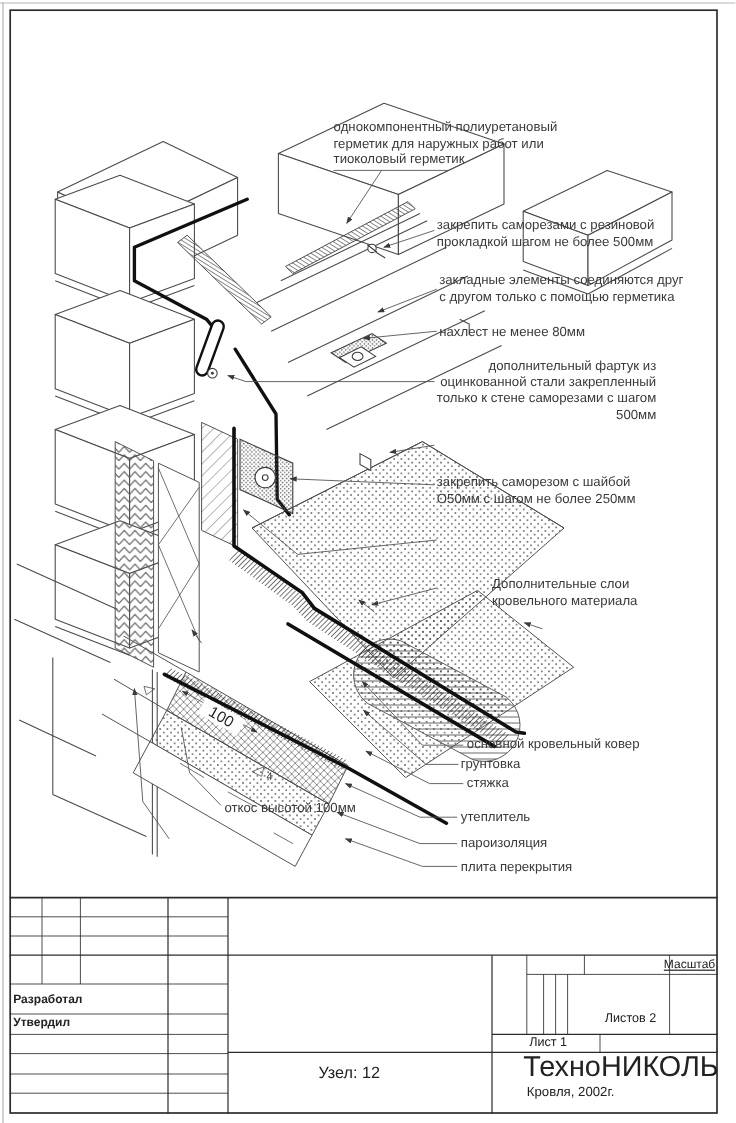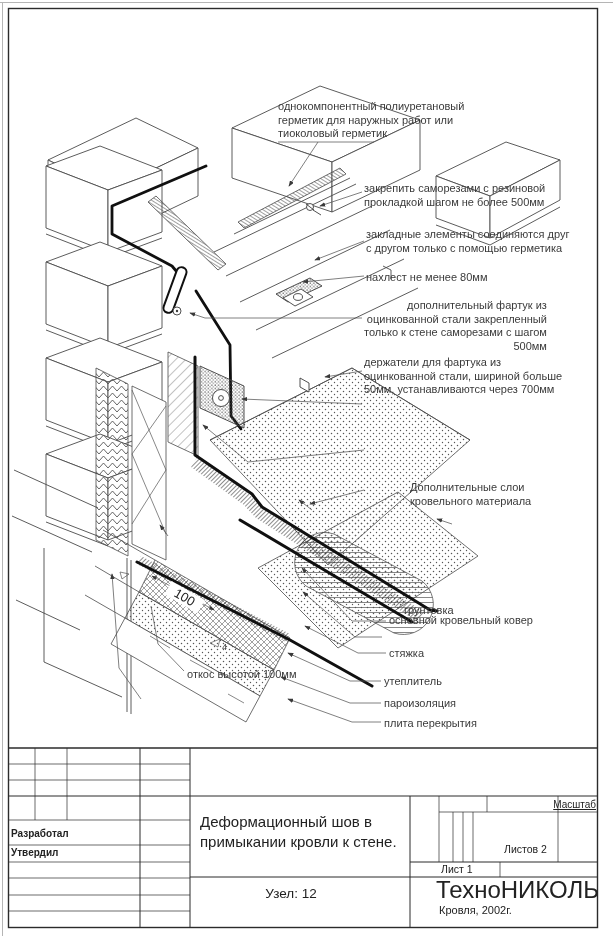--- a/index.html
+++ b/index.html
@@ -242,37 +242,34 @@
 тиоколовый герметик</div>
 <div class="ann" style="left:364px;top:182px;">закрепить саморезами с резиновой
 прокладкой шагом не более 500мм</div>
 <div class="ann" style="left:366px;top:228px;">закладные элементы соединяются  друг
 с другом только с помощью герметика</div>
 <div class="ann" style="left:366px;top:271px;">нахлест не менее 80мм</div>
 <div class="ann" style="left:364px;top:299px;text-align:right;">дополнительный фартук из
 оцинкованной стали закрепленный
 только к стене саморезами с шагом
 500мм</div>
-<div class="ann" style="left:364px;top:356px;">держатели для фартука из
-оцинкованной стали, шириной больше
-50мм, устанавливаются через 700мм</div>
+<div class="ann" style="left:364px;top:396px;">закрепить саморезом с шайбой
+О50мм с шагом не более 250мм</div>
 <div class="ann" style="left:366px;top:481px;padding-left:44px;">Дополнительные слои
 кровельного материала</div>
 <div class="ann" style="left:389px;top:614px;">основной кровельный ковер</div>
-<div class="ann" style="left:384px;top:604px;margin-left:20px;">грунтовка</div>
+<div class="ann" style="left:384px;top:631px;">грунтовка</div>
 <div class="ann" style="left:389px;top:647px;">стяжка</div>
 <div class="ann" style="left:384px;top:675px;">утеплитель</div>
 <div class="ann" style="left:384px;top:697px;">пароизоляция</div>
 <div class="ann" style="left:384px;top:717px;">плита перекрытия</div>
 <div class="ann" style="left:187px;top:668px;">откос высотой 100мм</div>
 
 <div class="tbt" style="left:550px;top:799px;width:46px;font-size:10px;text-align:right;text-decoration:underline;">Масштаб</div>
 <div class="tbt b" style="left:11px;top:828px;font-size:10px;">Разработал</div>
 <div class="tbt b" style="left:11px;top:847px;font-size:10px;">Утвердил</div>
-<div class="tbt" style="left:200px;top:812px;font-size:15px;line-height:1.3;">Деформационный шов в
-примыкании кровли к стене.</div>
 <div class="tbt" style="left:441px;top:863px;font-size:10.5px;">Лист 1</div>
 <div class="tbt" style="left:504px;top:843px;font-size:10.5px;text-align:center;">Листов 2</div>
 <div class="tbt" style="left:190px;top:886px;width:202px;text-align:center;font-size:13.5px;">Узел: 12</div>
 <div class="tbt" style="left:436px;top:876px;font-size:24px;">ТехноНИКОЛЬ</div>
 <div class="tbt" style="left:439px;top:904px;font-size:11px;">Кровля, 2002г.</div>
 
 </div>
 
 </body></html>

